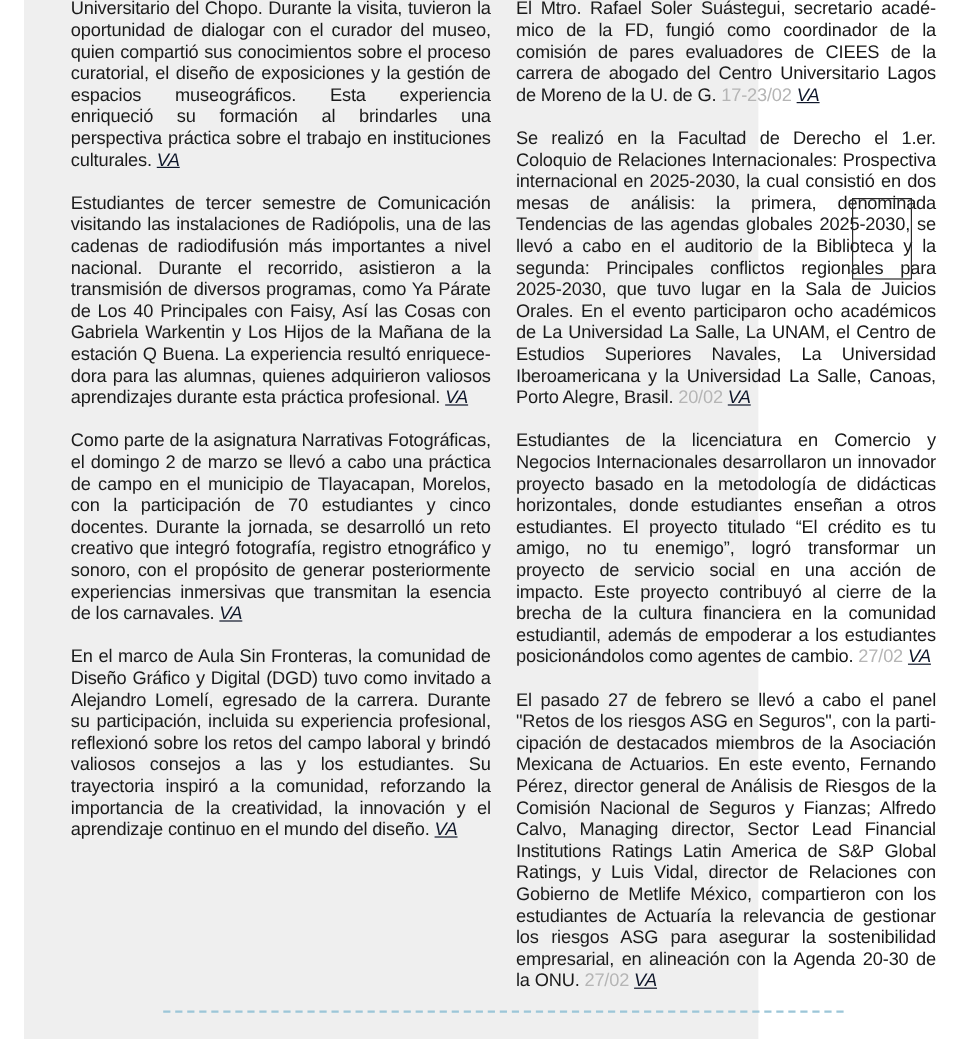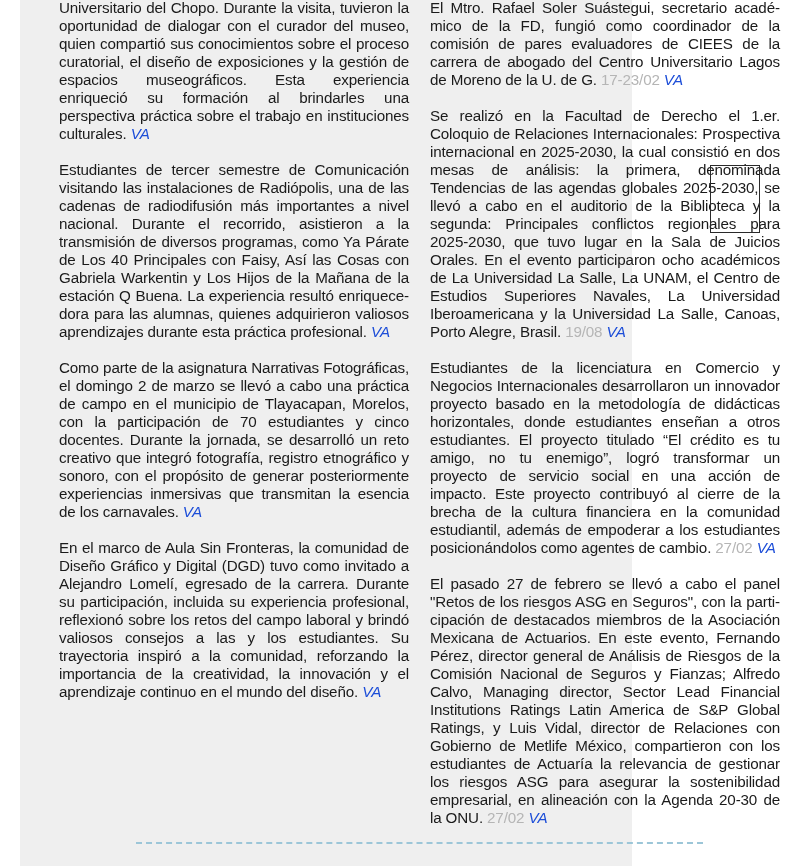--- a/index.html
+++ b/index.html
@@ -3,21 +3,21 @@
 <meta charset="utf-8">
 <style>
   html, body { margin:0; padding:0; background:#ffffff; }
   body { width:800px; height:866px; position:relative; overflow:hidden; font-family:"Liberation Sans", sans-serif; }
   .panel { position:absolute; left:20px; top:0; width:612px; height:866px; background:#efefef; }
   .col { position:absolute; top:-1px; width:350px; }
   .col.left { left:39px; }
   .col.right { left:410px; }
   .item { margin:0 0 18px 0; font-size:15.2px; line-height:18px; color:#1a1a1a; text-align:justify; text-align-last:left; hyphens:manual; letter-spacing:-0.15px; }
   .date { color:#b5b5b5; }
-  .sig { color:#1d4ed8; font-style:italic; }
+  .sig { color:#0f172a; font-style:italic;text-decoration:underline; }
   .divider { position:absolute; left:116px; top:842px; width:567px; height:0; border-top:2px dashed #9cc6d8; }
   .highlight-box { position:absolute; left:710px; top:165px; width:48px; height:66px; border:1px solid #2a2a2a; pointer-events:none; }
 </style>
 </head>
 <body>
 
 <div class="panel">
 
   <div class="col left">
     <p class="item">
@@ -39,21 +39,21 @@
   </div>
 
   <div class="col right">
     <p class="item">
       <span>El Mtro. Rafael Soler Suástegui, secretario acadé­mico de la FD, fungió como coordinador de la comisión de pares evaluadores de CIEES de la carrera de abogado del Centro Universitario Lagos de Moreno de la U. de G.</span>
       <span class="date">17-23/02</span>
       <span class="sig">VA</span>
     </p>
     <p class="item">
       <span>Se realizó en la Facultad de Derecho el 1.er. Coloquio de Relaciones Internacionales: Prospectiva interna­cional en 2025-2030, la cual consistió en dos mesas de análisis: la primera, denominada Tendencias de las agendas globales 2025-2030, se llevó a cabo en el auditorio de la Biblioteca y la segunda: Principales conflictos regionales para 2025-2030, que tuvo lugar en la Sala de Juicios Orales. En el evento parti­ciparon ocho académicos de La Universidad La Salle, La UNAM, el Centro de Estudios Superiores Navales, La Universidad Iberoamericana y la Universidad La Salle, Canoas, Porto Alegre, Brasil.</span>
-      <span class="date">19/08</span>
+      <span class="date">20/02</span>
       <span class="sig">VA</span>
     </p>
     <p class="item">
       <span>Estudiantes de la licenciatura en Comercio y Negocios Internacionales desarrollaron un inno­vador proyecto basado en la metodología de didác­ticas horizontales, donde estudiantes enseñan a otros estudiantes. El proyecto titulado “El crédito es tu amigo, no tu enemigo”, logró transformar un proyecto de servicio social en una acción de impacto. Este proyecto contribuyó al cierre de la brecha de la cultura financiera en la comunidad estudiantil, además de empoderar a los estudiantes posicionándolos como agentes de cambio.</span>
       <span class="date">27/02</span>
       <span class="sig">VA</span>
     </p>
     <p class="item">
       <span>El pasado 27 de febrero se llevó a cabo el panel "Retos de los riesgos ASG en Seguros", con la parti­cipación de destacados miembros de la Asociación Mexicana de Actuarios. En este evento, Fernando Pérez, director general de Análisis de Riesgos de la Comisión Nacional de Seguros y Fianzas; Alfredo Calvo, Managing director, Sector Lead Financial Institutions Ratings Latin America de S&amp;P Global Ratings, y Luis Vidal, director de Relaciones con Gobierno de Metlife México, compartieron con los estudiantes de Actuaría la relevancia de gestionar los riesgos ASG para asegurar la sostenibilidad empresarial, en alineación con la Agenda 20-30 de la ONU.</span>
       <span class="date">27/02</span>

